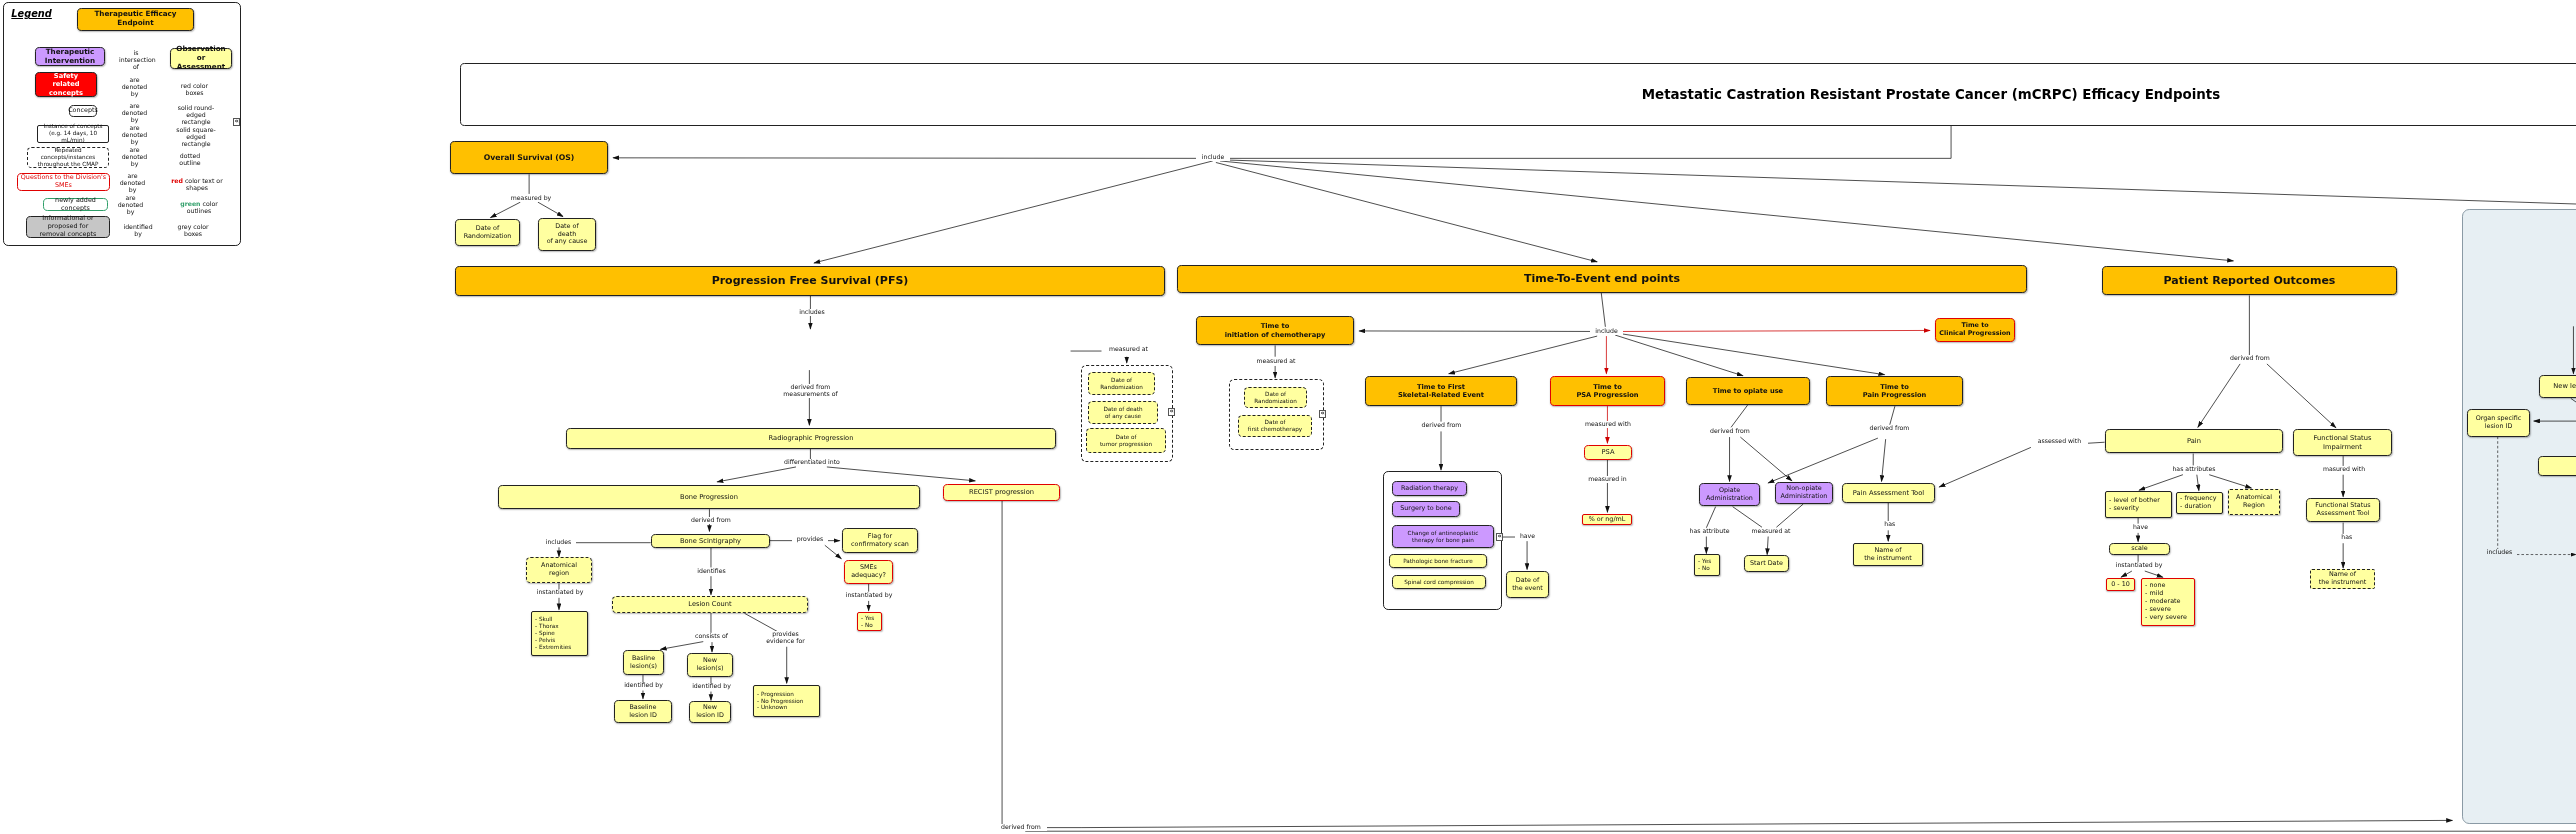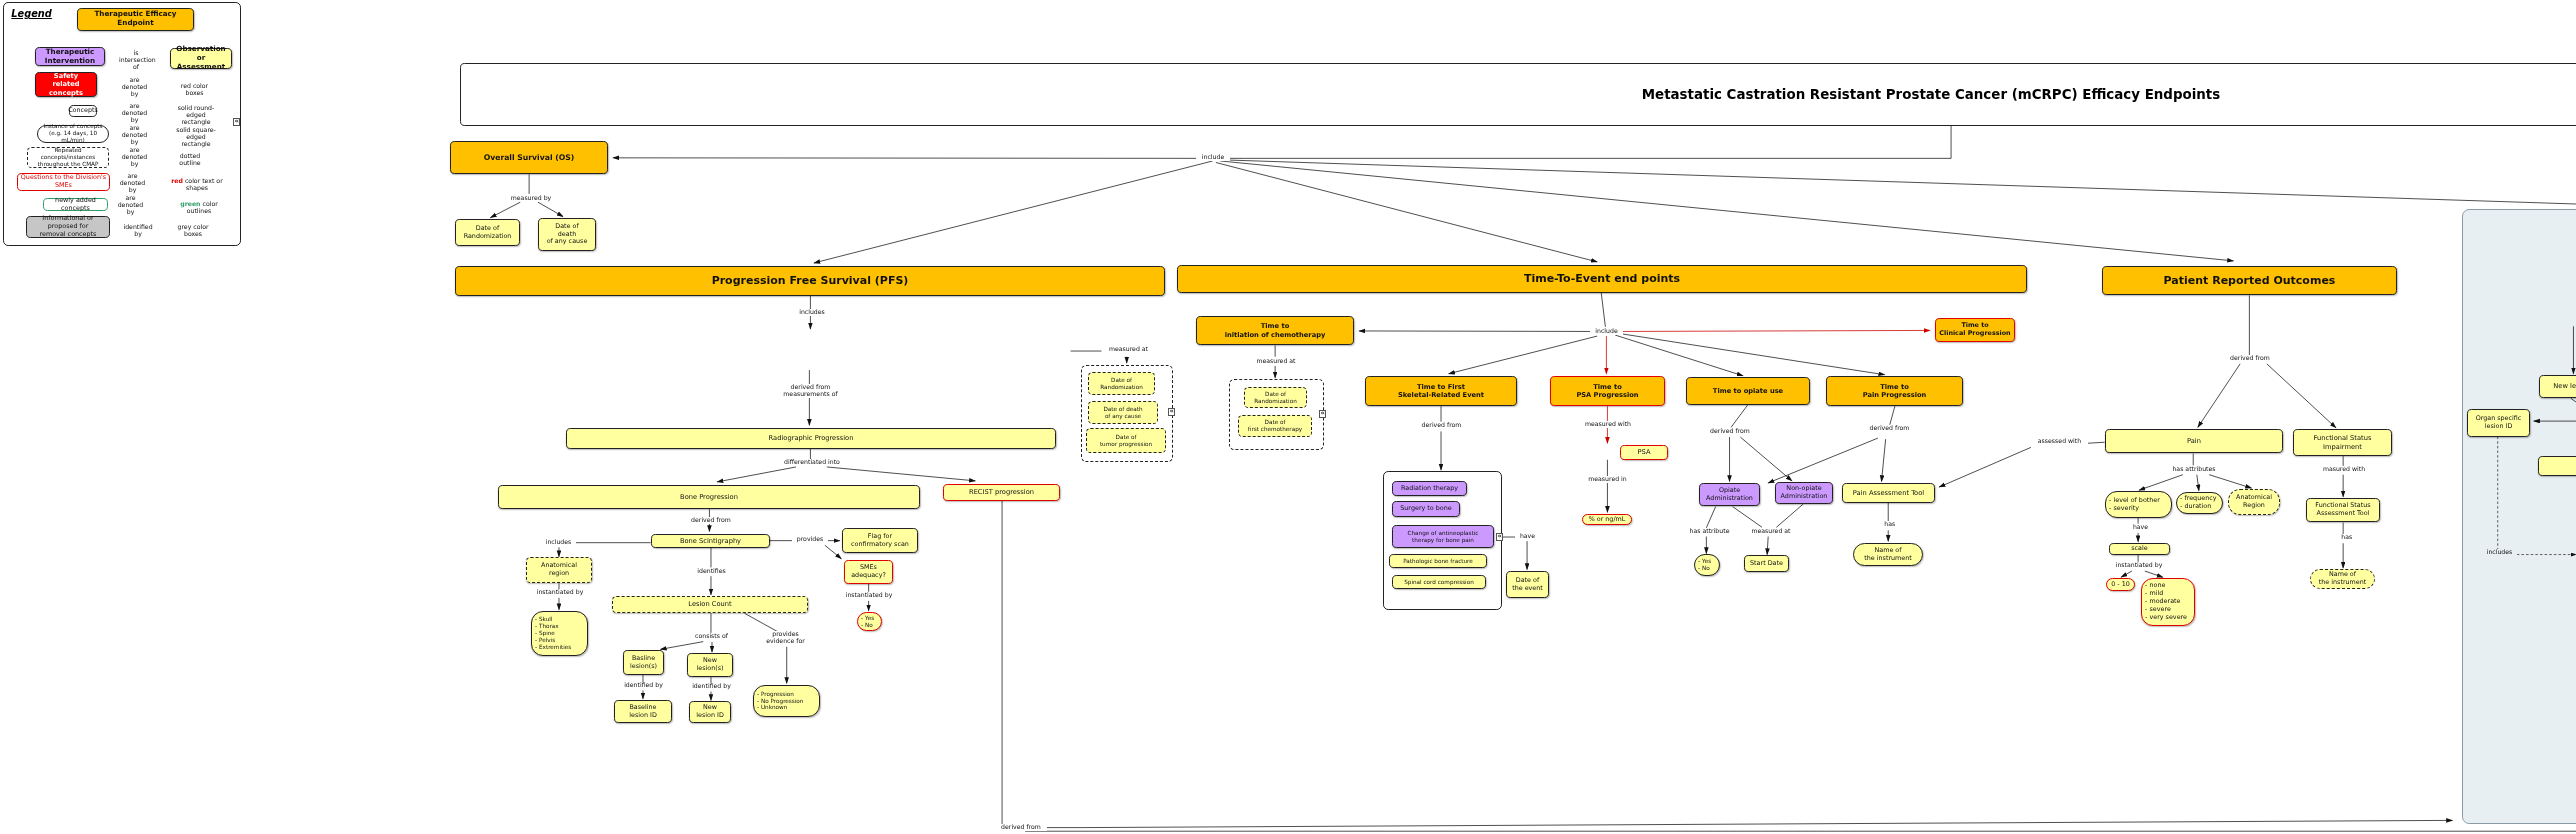--- a/index.html
+++ b/index.html
@@ -10,21 +10,21 @@
   .cont.dash{border-style:dashed;border-width:0.7px;}
   .n{position:absolute;z-index:4;display:flex;align-items:center;justify-content:center;
      text-align:center;white-space:pre-line;font-size:6.4px;line-height:1.22;color:#111;
      background:#ffffa0;border:0.7px solid #222;border-radius:4.6px;padding:1px 2.1px;box-sizing:border-box;
      box-shadow:0.8px 1px 1.5px rgba(0,0,0,.28);}
   .gold{background:#ffc000;}
   .white{background:#fff;}
   .grey{background:#c6c6c6;}
   .purple{background:#cc99ff;}
   .redfill{background:#ff0000;color:#fff;font-weight:bold;}
-  .sq{border-radius:12px;}
+  .sq{border-radius:2px;}
   .lft{justify-content:flex-start;text-align:left;padding-left:3.1px;}
   .dash{border-style:dashed;}
   .redb{border:0.8px solid #e00000;}
   .greenb{border:1px solid #2e9e68;}
   .b{font-weight:bold;}
   .f11{font-size:5.7px;}
   .f13{font-size:6.7px;}
   .f14{font-size:7.2px;}
   .f15{font-size:7.7px;}
   .f16{font-size:11px;}
@@ -286,21 +286,21 @@
   <div class="n purple f11" style="left:1392px;top:525px;width:102px;height:23px;">Change of antineoplastic
 therapy for bone pain</div>
   <div class="n f11" style="left:1389px;top:554px;width:98px;height:14.4px;">Pathologic bone fracture</div>
   <div class="n f11" style="left:1392px;top:575px;width:94px;height:14.4px;">Spinal cord compression</div>
   <div class="lbl bw" style="left:1515px;top:533px;width:23px;">have</div>
   <div class="n f12" style="left:1506px;top:571px;width:43px;height:27px;">Date of
 the event</div>
   <div class="n gold redb b f13" style="left:1550px;top:376px;width:115px;height:30px;">Time to
 PSA Progression</div>
   <div class="lbl bw" style="left:1578px;top:421px;width:58px;">measured with</div>
-  <div class="n redb f13" style="left:1584px;top:445px;width:48px;height:15px;margin-left:36px;">PSA</div>
+  <div class="n redb f13" style="left:1584px;top:445px;width:48px;height:15px;">PSA</div>
   <div class="lbl bw" style="left:1582px;top:476px;width:49px;">measured in</div>
   <div class="n sq redb f12" style="left:1582px;top:514px;width:50px;height:11.3px;">% or ng/mL</div>
   <div class="n gold b f13" style="left:1686px;top:377px;width:124px;height:28px;">Time to opiate use</div>
   <div class="lbl bw" style="left:1704px;top:428px;width:50px;">derived from</div>
   <div class="n purple f12" style="left:1699px;top:483px;width:61px;height:23px;">Opiate
 Administration</div>
   <div class="n purple f12" style="left:1775px;top:482px;width:58px;height:21.6px;">Non-opiate
 Administration</div>
   <div class="lbl bw" style="left:1682px;top:528px;width:53px;">has attribute</div>
   <div class="lbl bw" style="left:1745px;top:528px;width:50px;">measured at</div>

